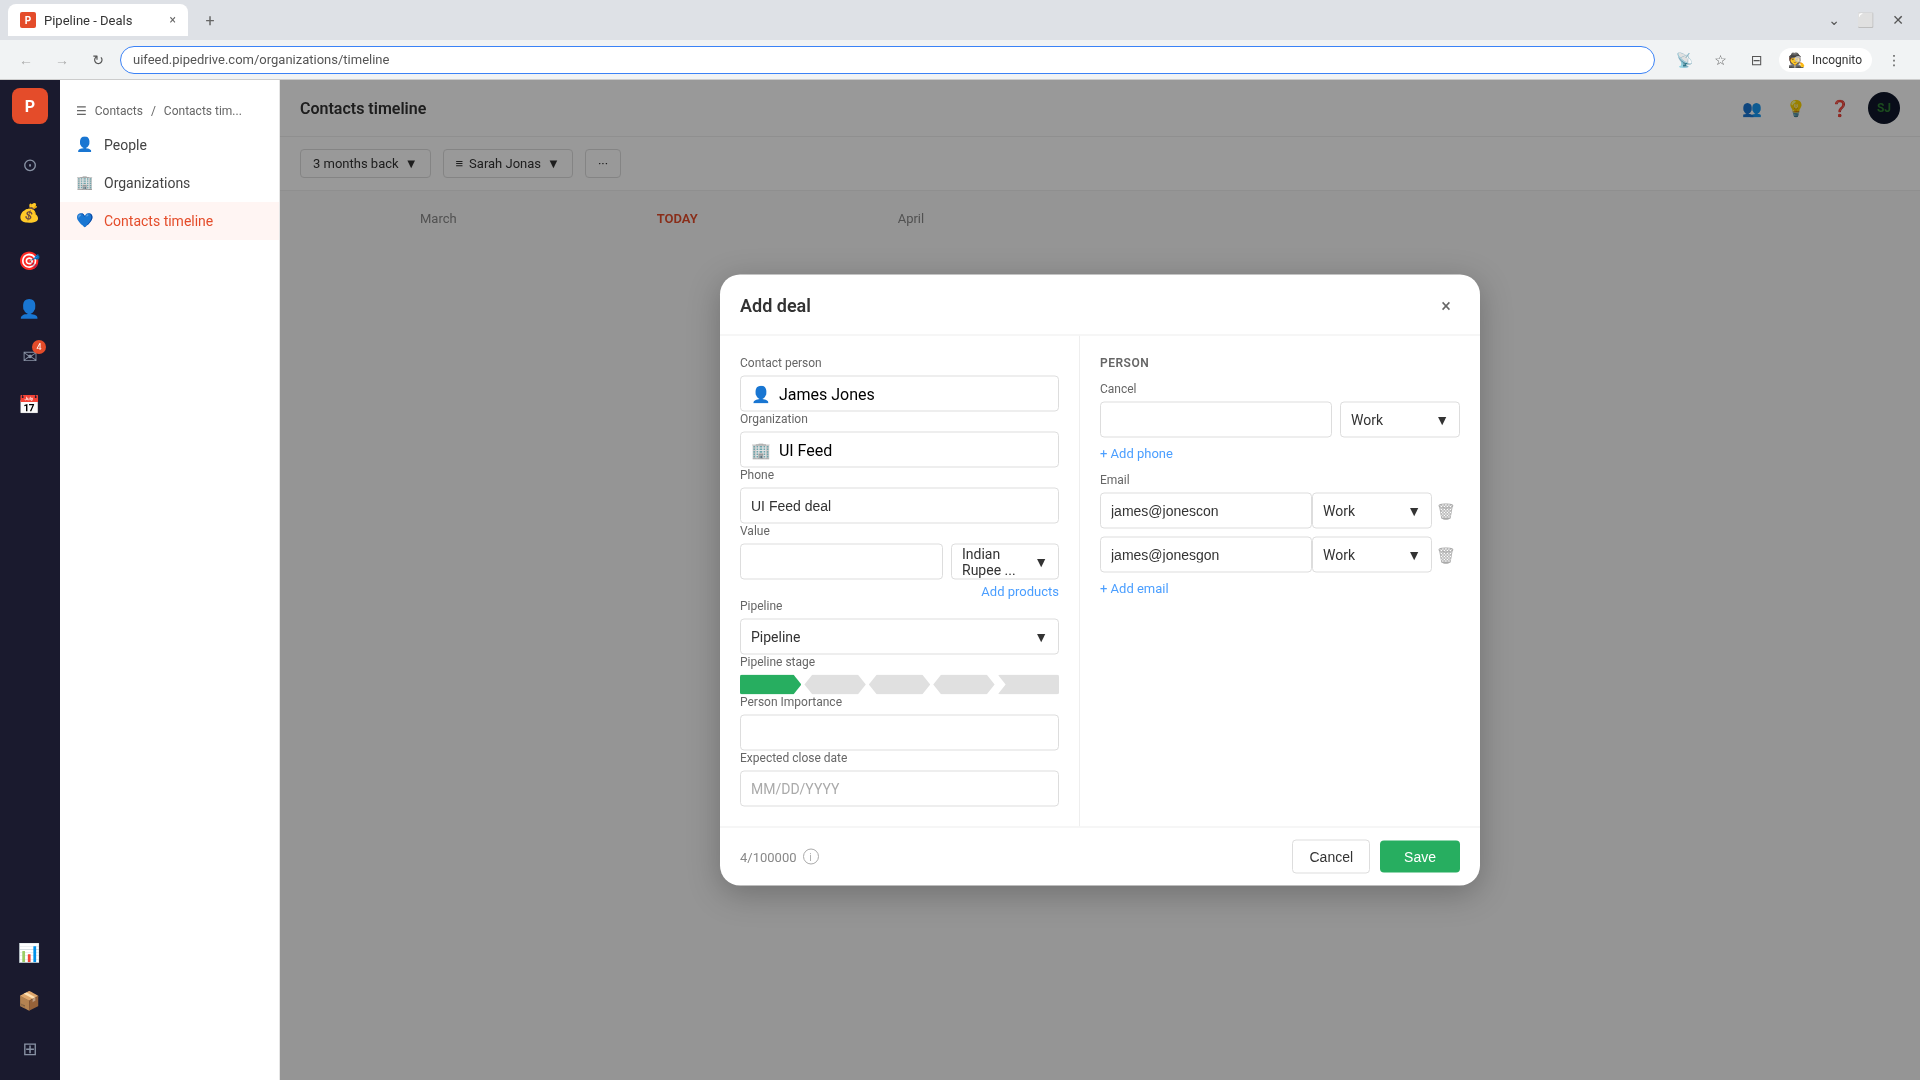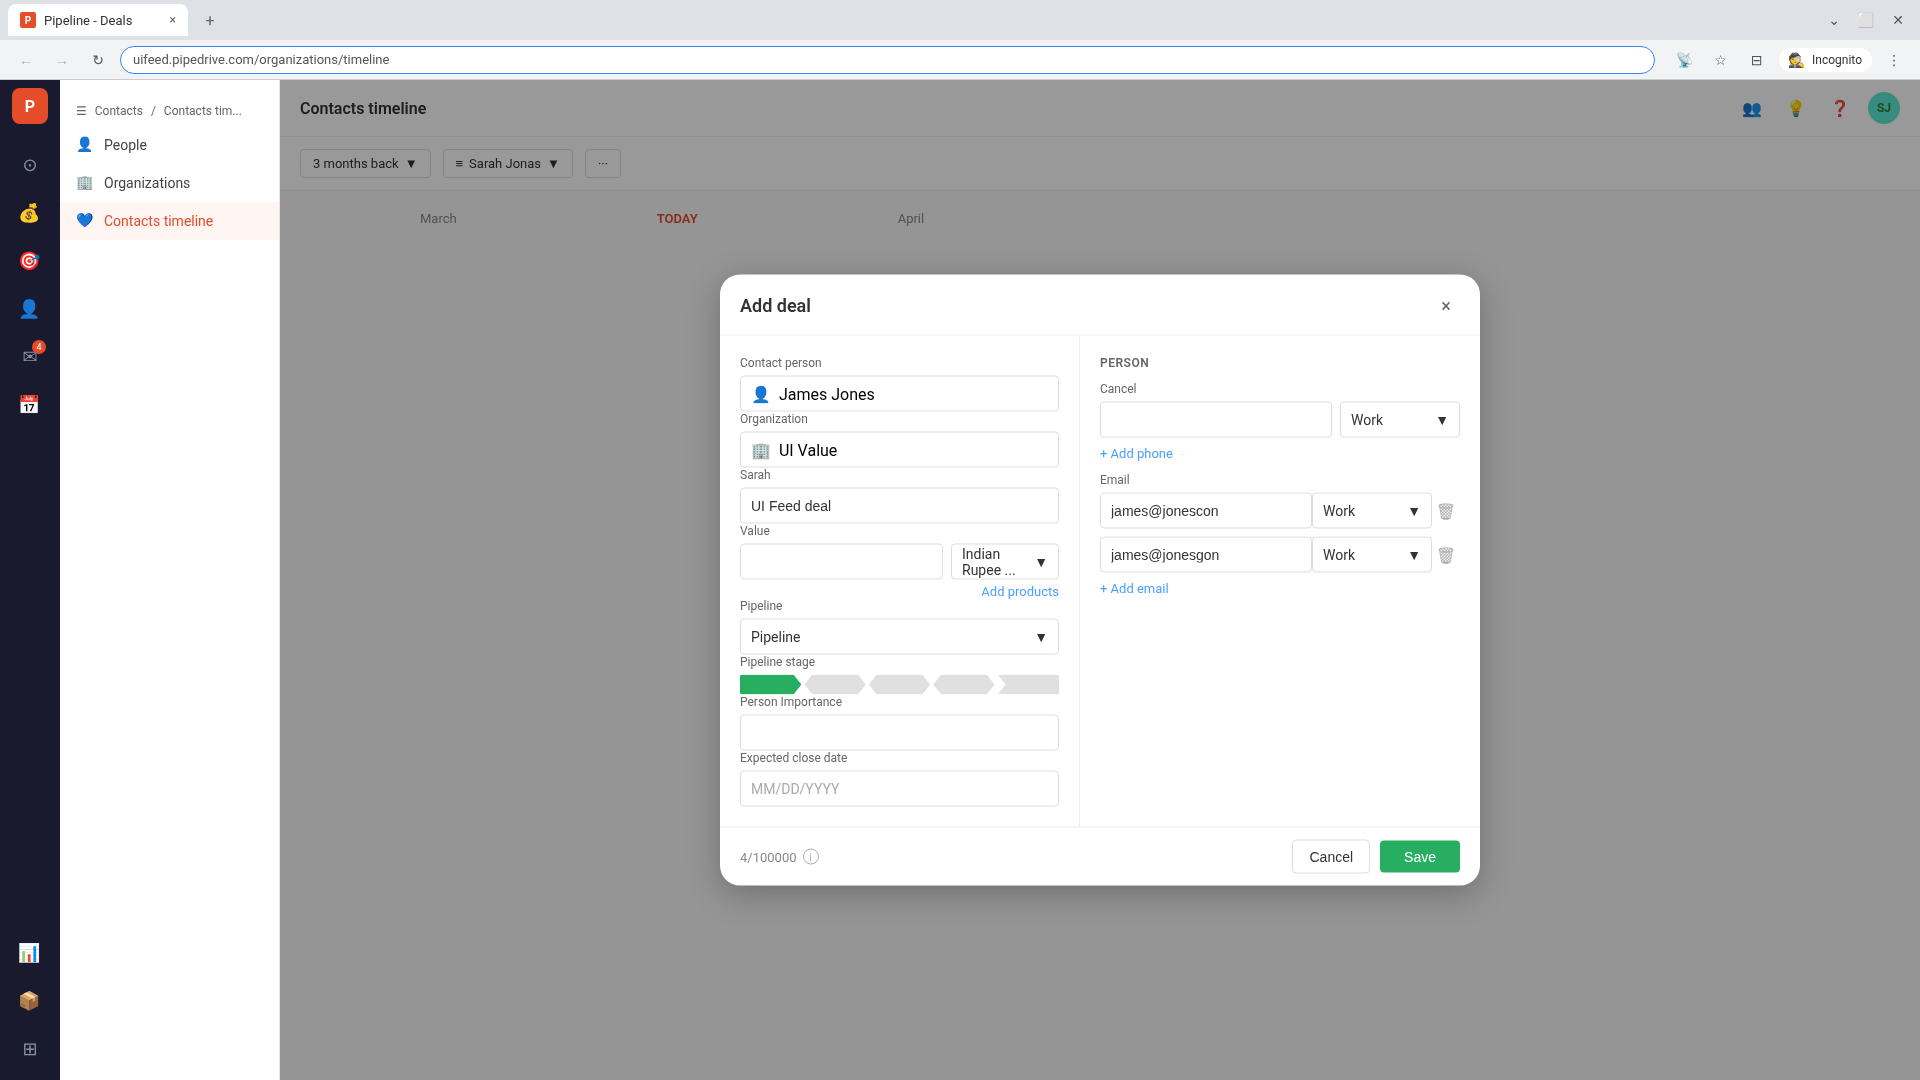--- a/index.html
+++ b/index.html
@@ -57,21 +57,21 @@
     .nav-item { display: flex; align-items: center; padding: 10px 16px; gap: 10px; cursor: pointer; font-size: 14px; color: #444; border-radius: 0; }
     .nav-item.active { color: #e44c2a; background: #fff5f3; }
     .nav-item-icon { width: 18px; height: 18px; color: #888; }
     .nav-item.active .nav-item-icon { color: #e44c2a; }
 
     
     .main-content {
       flex: 1; background: #f9f9f9; position: relative; overflow: hidden;
     }
     .header-icon-btn { width: 32px; height: 32px; display: flex; align-items: center; justify-content: center; border-radius: 50%; cursor: pointer; color: #555; }
-    .user-avatar { width: 32px; height: 32px; border-radius: 50%; background: #5eead4; display: flex; align-items: center; justify-content: center; font-size: 12px; font-weight: bold; color: #2e7d32; }
+    .user-avatar { width: 32px; height: 32px; border-radius: 50%; background: #0f172a; display: flex; align-items: center; justify-content: center; font-size: 12px; font-weight: bold; color: #2e7d32; }
     .timeline-filter-btn {
       display: flex; align-items: center; gap: 6px; padding: 6px 12px; border: 1px solid #ddd; border-radius: 4px;
       background: #fff; cursor: pointer; font-size: 13px; color: #333;
     }
 
     
     .overlay {
       position: absolute; top: 0; left: 0; right: 0; bottom: 0;
       background: rgba(0,0,0,0.4); z-index: 100;
     }
@@ -288,26 +288,26 @@
             <div class="form-input-wrapper">
               <span>👤</span>
               <span>James Jones</span>
             </div>
           </div>
 
           <div class="form-group">
             <label class="form-label">Organization</label>
             <div class="form-input-wrapper">
               <span>🏢</span>
-              <span>UI Value</span>
-            </div>
-          </div>
-
-          <div class="form-group">
-            <label class="form-label">Sarah</label>
+              <span>UI Feed</span>
+            </div>
+          </div>
+
+          <div class="form-group">
+            <label class="form-label">Phone</label>
             <input type="text" class="form-input" style="display: block; width: 100%;" value="UI Feed deal">
           </div>
 
           <div class="form-group">
             <label class="form-label">Value</label>
             <div class="value-row">
               <input type="text" class="value-input" value="" style="">
               <div class="currency-select">
                 <span>Indian Rupee ...</span>
                 <span>▼</span>

